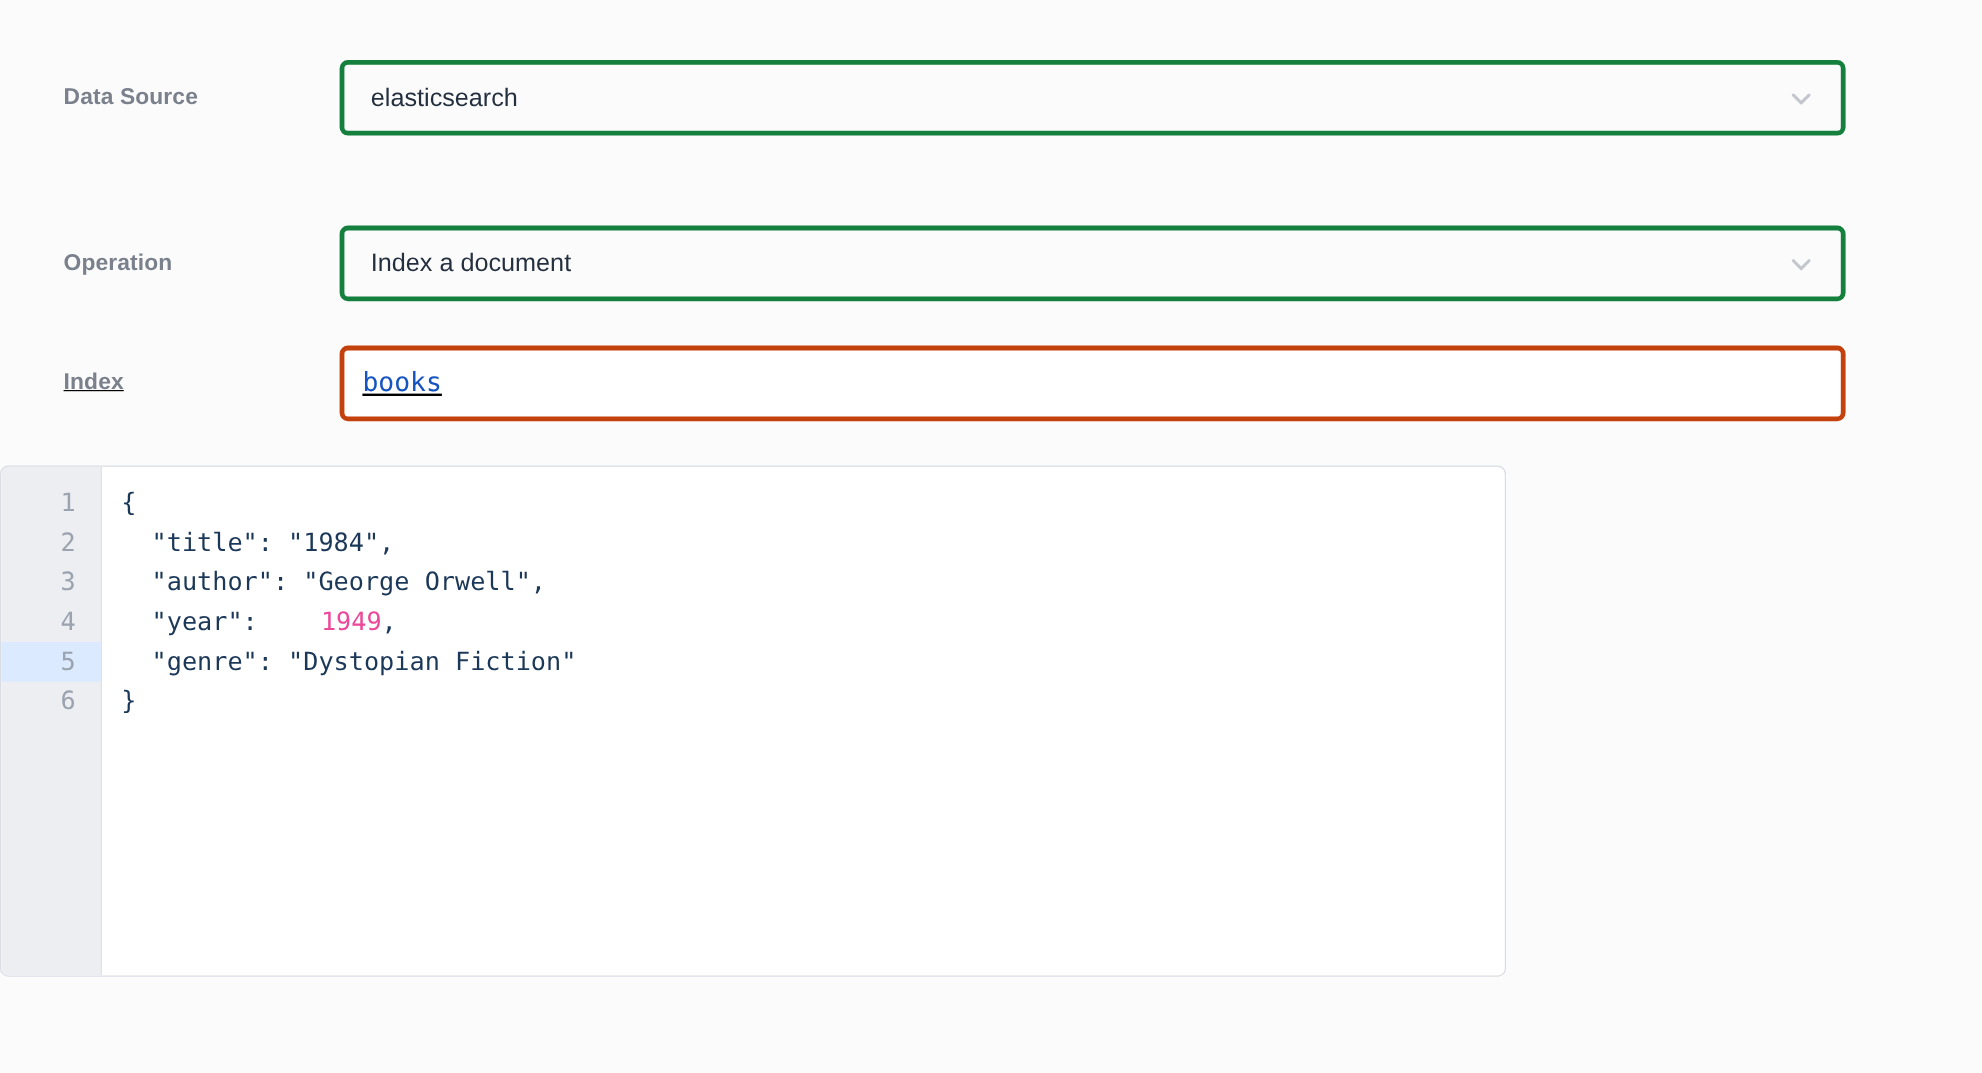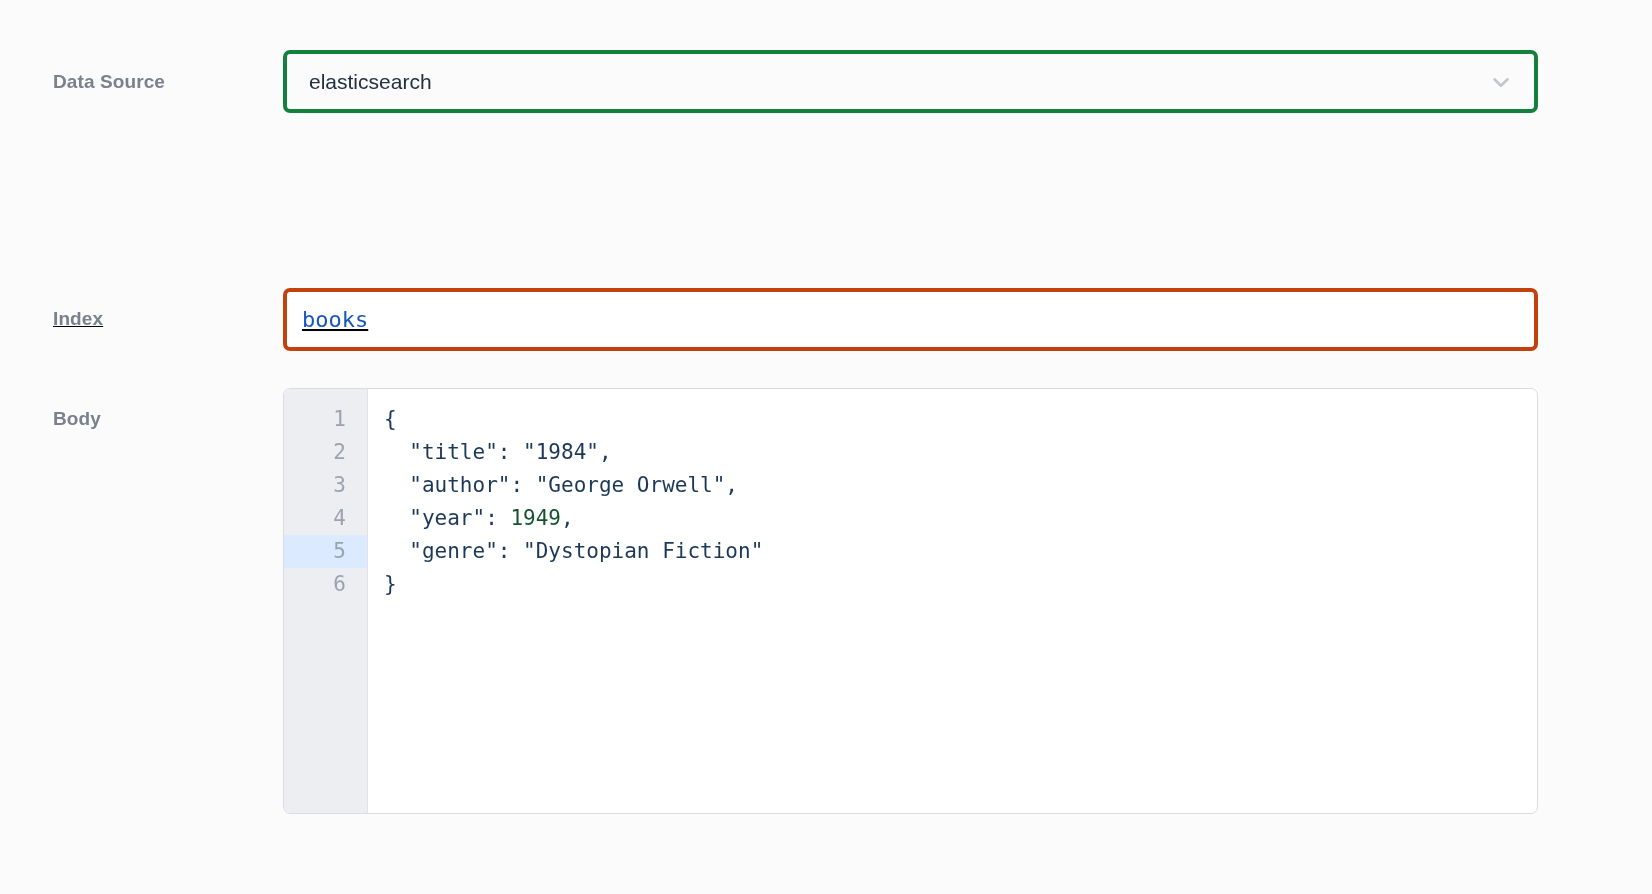--- a/index.html
+++ b/index.html
@@ -130,21 +130,21 @@
     flex: 1 1 auto;
     padding-top: 14px;
     padding-left: 16px;
     font-family: "DejaVu Sans Mono", "Liberation Mono", monospace;
     font-size: 21px;
     line-height: 33px;
     color: #1c3858;
     white-space: pre;
     overflow: hidden;
   }
-  .tok-num { color: #14532d; }
+  .tok-num { color: #ec4899; margin-left: 40px; }
 </style>
 </head>
 <body>
 
 <div class="panel">
 
   <div class="param-row" style="top:50px;">
     <div class="param-label" style="padding-top:22px;">Data Source</div>
     <div class="param-control">
       <div class="select-box">
@@ -152,33 +152,43 @@
         <span class="chevron">
           <svg viewBox="0 0 24 24" fill="none" stroke="#c3c7cd" stroke-width="2.4" stroke-linecap="round" stroke-linejoin="round" aria-hidden="true">
             <polyline points="6,9.5 12,15.5 18,9.5"></polyline>
           </svg>
         </span>
       </div>
     </div>
   </div>
 
   <div class="param-row" style="top:188px;">
+    <div class="param-label" style="padding-top:22px;">Operation</div>
+    <div class="param-control">
+      <div class="select-box">
+        <span class="select-value">Index a document</span>
+        <span class="chevron">
+          <svg viewBox="0 0 24 24" fill="none" stroke="#c3c7cd" stroke-width="2.4" stroke-linecap="round" stroke-linejoin="round" aria-hidden="true">
+            <polyline points="6,9.5 12,15.5 18,9.5"></polyline>
+          </svg>
+        </span>
+      </div>
+    </div>
   </div>
 
   <div class="param-row" style="top:288px;text-decoration:underline;">
     <div class="param-label" style="padding-top:21px;">Index</div>
     <div class="param-control">
       <div class="text-input">
         <span class="text-input-value">books</span>
       </div>
     </div>
   </div>
 
   <div class="param-row" style="top:388px;">
-    <div class="param-label" style="padding-top:21px;">Body</div>
     <div class="param-control">
       <div class="editor">
 
         <div class="editor-gutter">
           <div class="gutter-line">1</div>
           <div class="gutter-line">2</div>
           <div class="gutter-line">3</div>
           <div class="gutter-line">4</div>
           <div class="gutter-line active">5</div>
           <div class="gutter-line">6</div>

